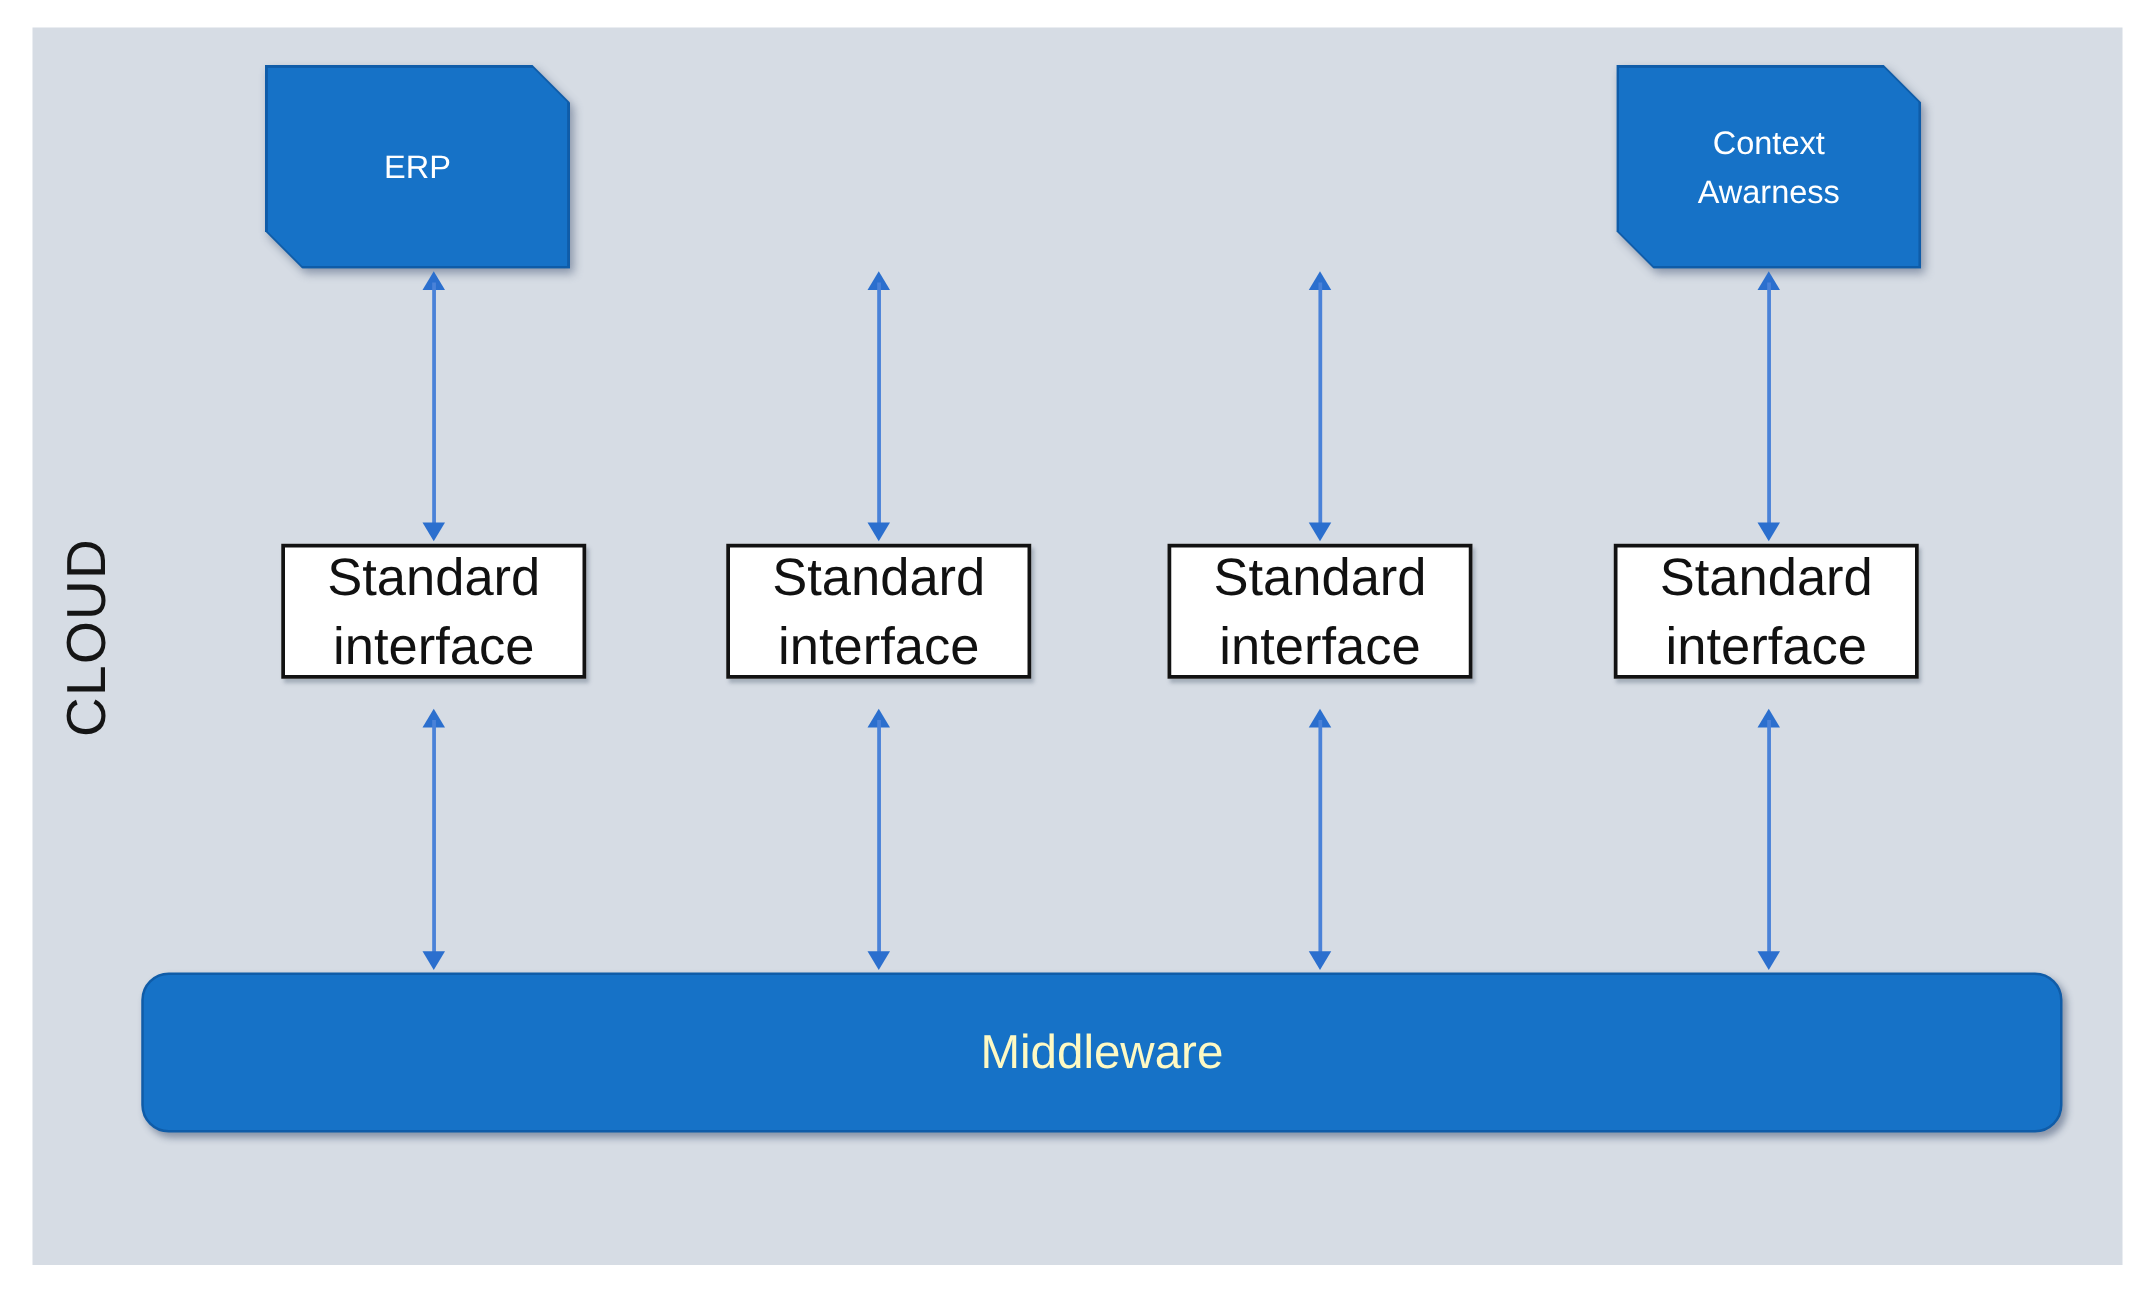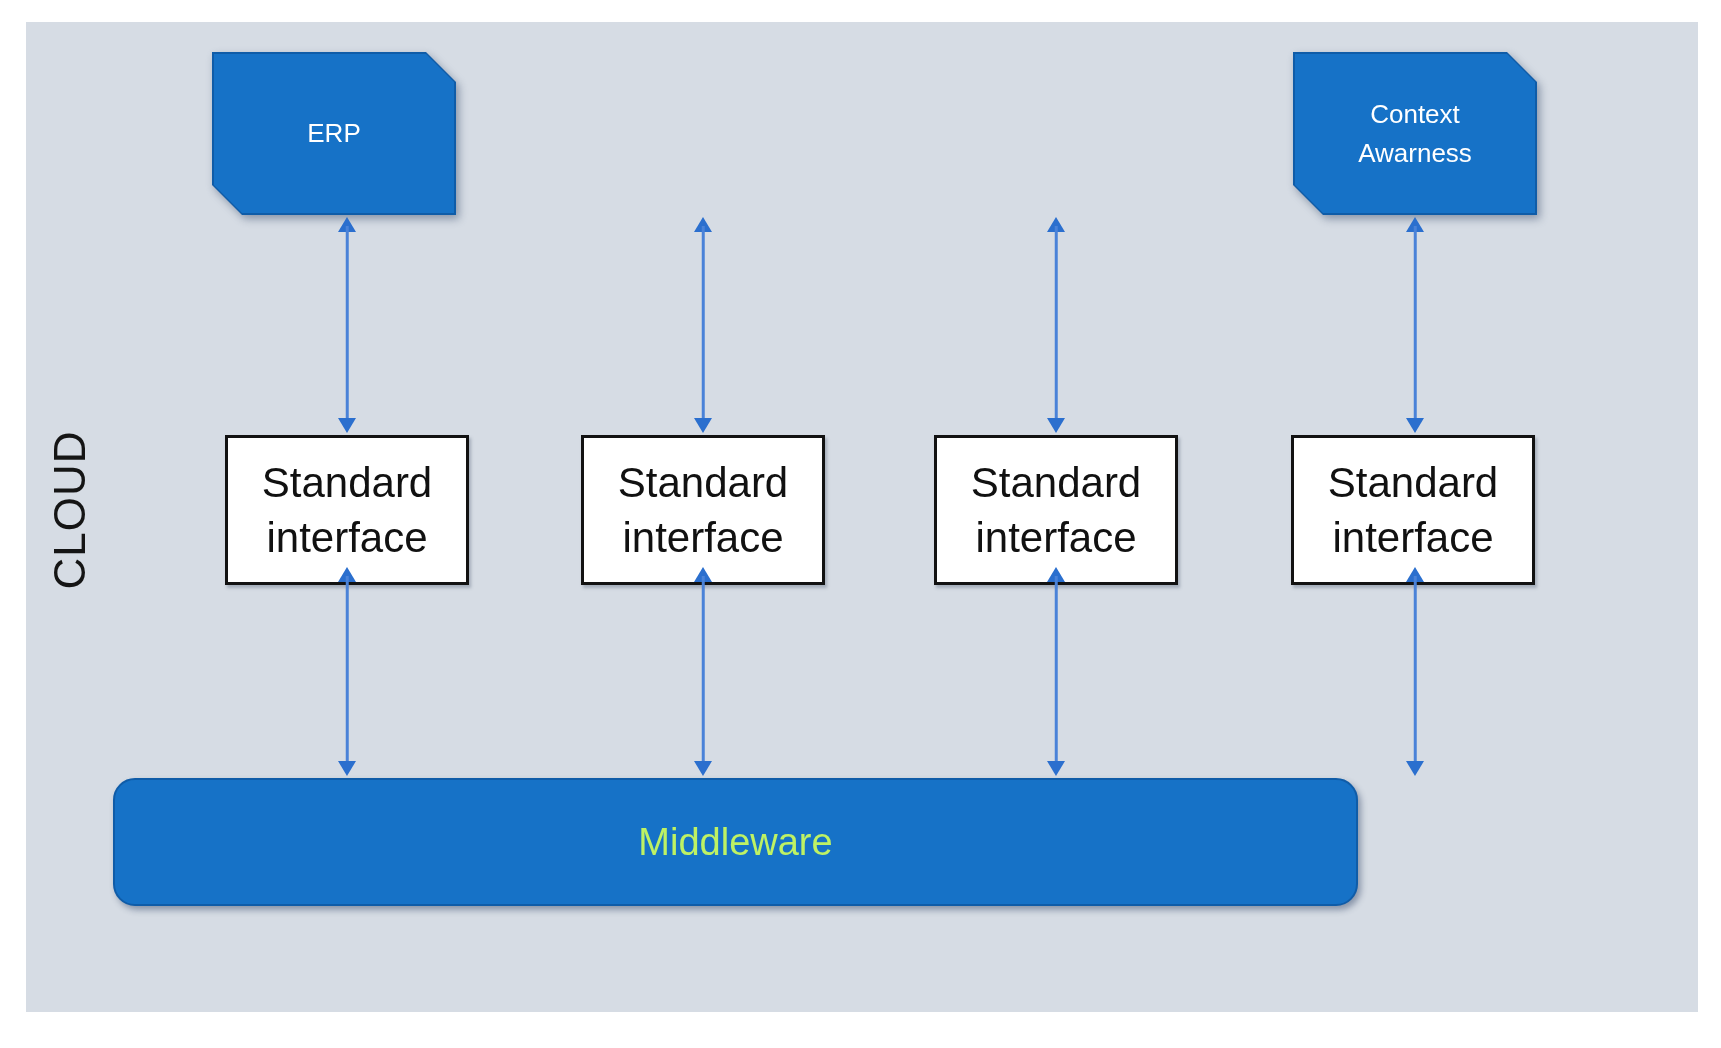--- a/index.html
+++ b/index.html
@@ -55,43 +55,43 @@
     font-size: 26px;
     line-height: 1.5;
     padding: 0 34px;
     z-index: 1;
   }
 
   
   .iface {
     position: absolute;
     top: 435px;
-    width: 244px; height: 150px;
+    width: 244px; height: 108px;
     box-sizing: border-box;
     background: #ffffff;
     border: 3px solid #121212;
     display: flex; align-items: center; justify-content: center;
     text-align: center;
     color: #111111;
     font-size: 42px;
     line-height: 1.32;
     box-shadow: 2px 3px 3px rgba(70, 85, 105, 0.35);
   }
 
   
   .middleware {
     position: absolute;
     left: 113px; top: 778px;
-    width: 1245px; height: 128px;
+    width: 1537px; height: 128px;
     box-sizing: border-box;
     background: var(--node-fill, #1672C7);
     border: 2px solid var(--node-border, #0F5CA8);
     border-radius: 22px;
     display: flex; align-items: center; justify-content: center;
-    color: #bef264;
+    color: #fef9c3;
     font-size: 38px;
     box-shadow: 3px 4px 6px rgba(45, 65, 100, 0.45);
   }
 
   
   .arrow {
     position: absolute;
     width: 18px;
   }
   .arrow .shaft {

